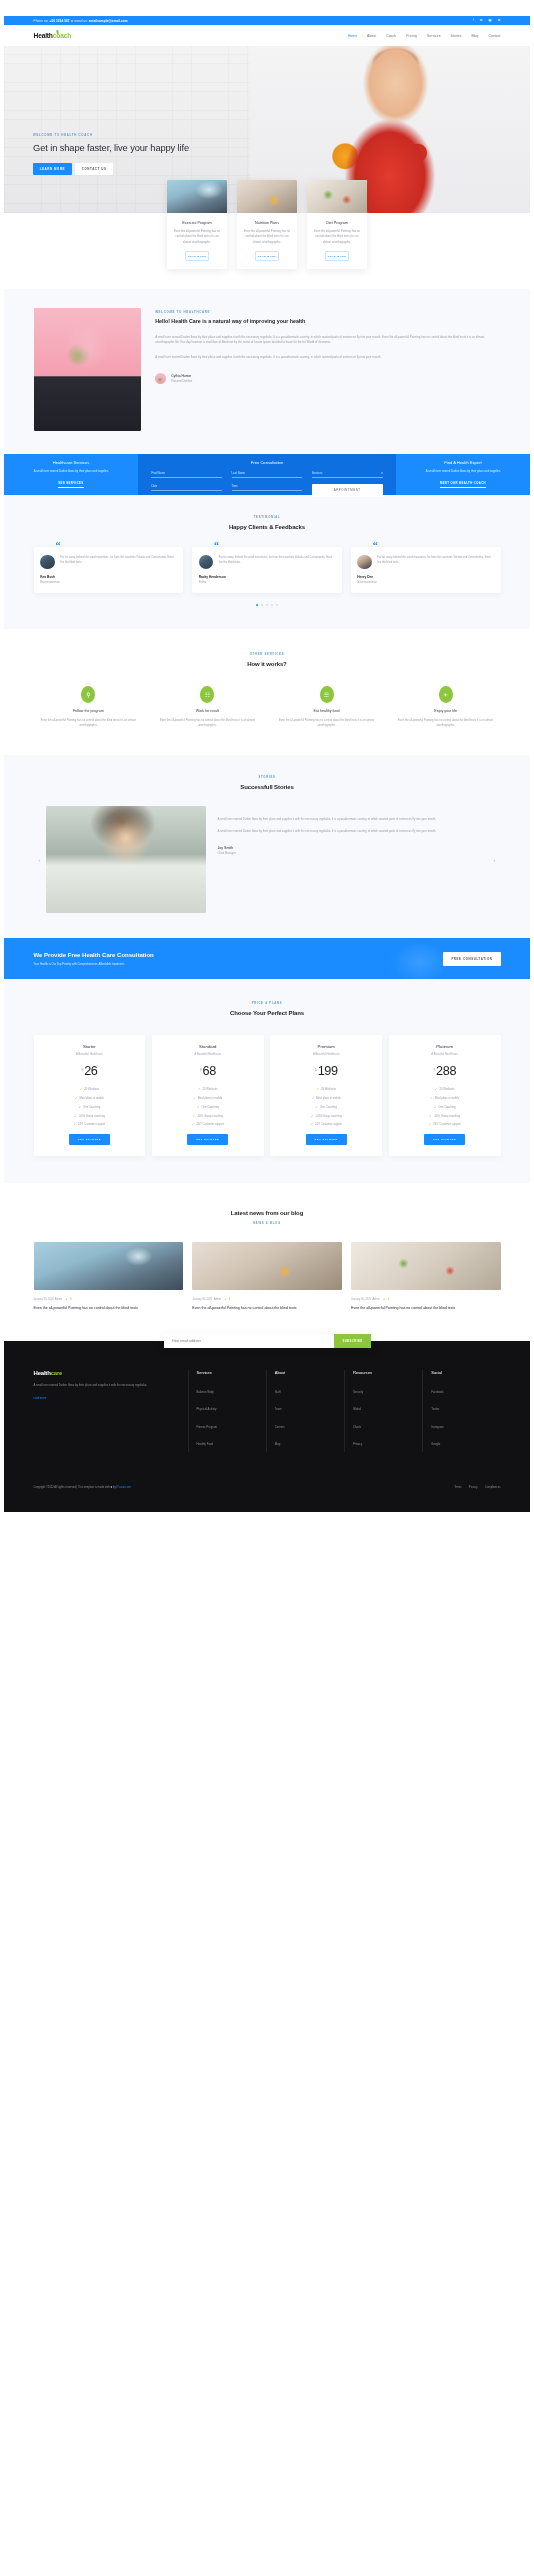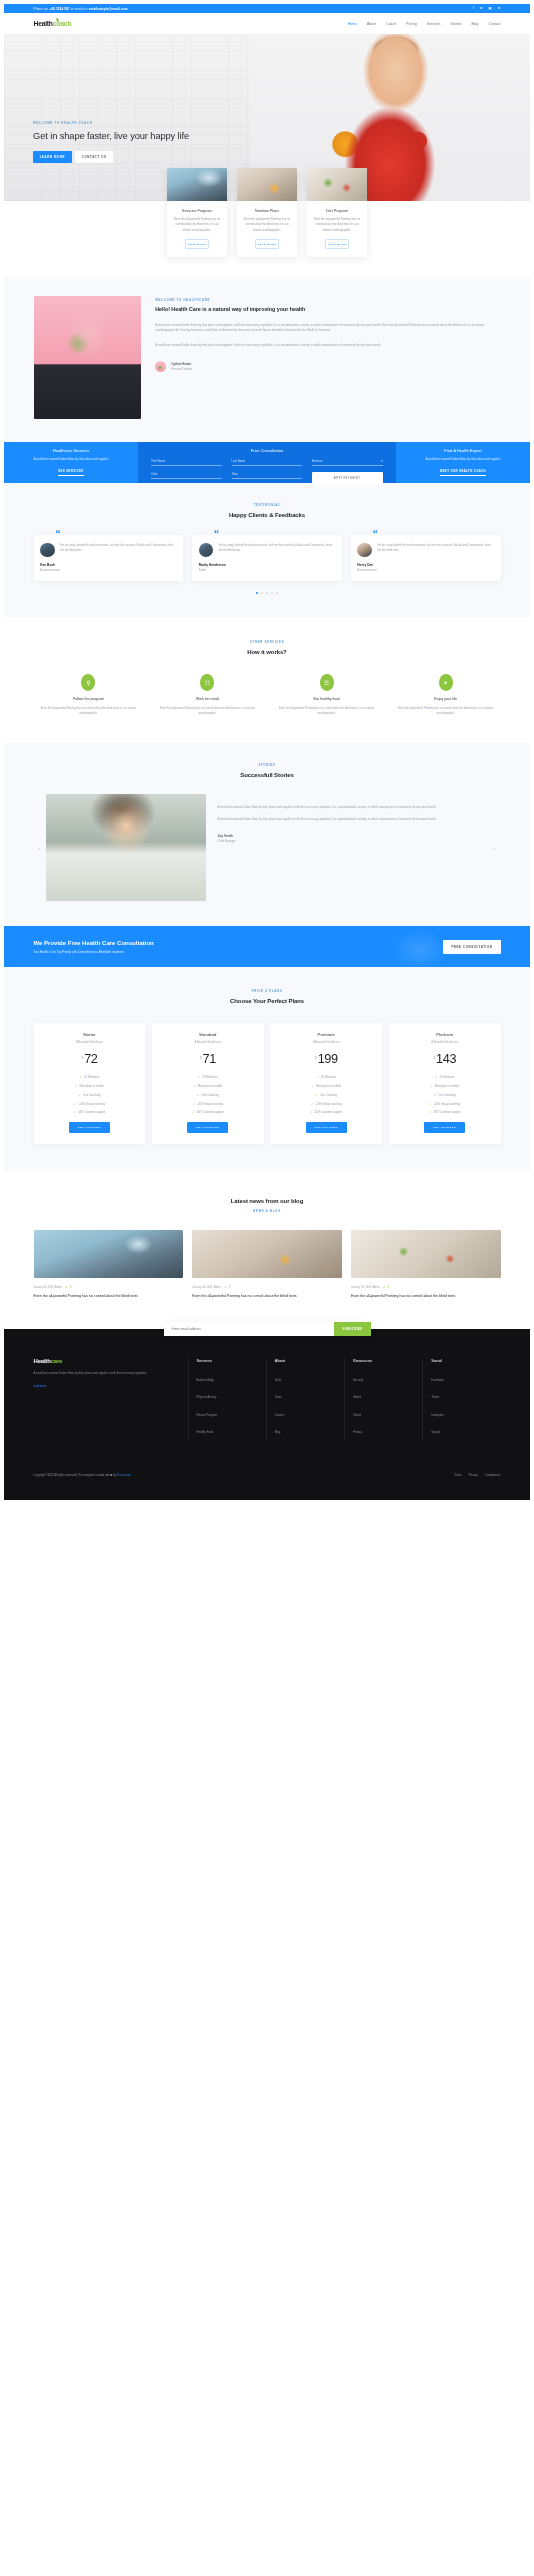--- a/index.html
+++ b/index.html
@@ -3,21 +3,21 @@
 <meta charset="utf-8">
 <style>
   * { margin:0; padding:0; box-sizing:border-box; }
   html,body { width:534px; }
   body {
     font-family: "Liberation Sans", sans-serif;
     background:#ffffff;
     color:#4a4a52;
     -webkit-font-smoothing:antialiased;
   }
-  .wrap { width:526px; margin:4px auto; position:relative; }
+  .wrap { width:526px; margin:16px auto; position:relative; }
   .container { width:467px; margin:0 auto; }
 
   
   .topbar { background:#1a8cff; height:9.3px; display:flex; align-items:center; }
   .topbar .container { display:flex; align-items:center; justify-content:space-between; }
   .topbar-text { font-size:3.1px; color:#e2f0ff; letter-spacing:0.1px; }
   .topbar-text b { color:#fff; font-weight:700; }
   .topbar-social { display:flex; gap:6px; align-items:center; }
   .topbar-social span { font-size:3.3px; color:#ffffff; line-height:1; }
 
@@ -481,37 +481,37 @@
       <div class="sec-head">
         <div class="eyebrow">PRICE &amp; PLANS</div>
         <h2>Choose Your Perfect Plans</h2>
       </div>
       <div class="price-row">
         <div class="pcard">
           <h4>Starter</h4>
           <div class="psub">A Beautiful Healthcare</div>
           <div class="pprice">
               <span class="cur">$</span>
-              <span class="amt">72</span>
+              <span class="amt">26</span>
             </div>
           <ul class="plist">
             <li><span class="ck">✓</span><span>20 Workouts</span></li>
             <li><span class="ck">✓</span><span>Meal plans in mobile</span></li>
             <li><span class="ck">✓</span><span>One Coaching</span></li>
             <li><span class="ck">✓</span><span>-50% Group coaching</span></li>
             <li><span class="ck">✓</span><span>24/7 Customer support</span></li>
           </ul>
           <a class="pbtn">GET STARTED</a>
         </div>
         <div class="pcard">
           <h4>Standard</h4>
           <div class="psub">A Beautiful Healthcare</div>
           <div class="pprice">
               <span class="cur">$</span>
-              <span class="amt">71</span>
+              <span class="amt">68</span>
             </div>
           <ul class="plist">
             <li><span class="ck">✓</span><span>20 Workouts</span></li>
             <li><span class="ck">✓</span><span>Meal plans in mobile</span></li>
             <li><span class="ck">✓</span><span>One Coaching</span></li>
             <li><span class="ck">✓</span><span>-50% Group coaching</span></li>
             <li><span class="ck">✓</span><span>24/7 Customer support</span></li>
           </ul>
           <a class="pbtn">GET STARTED</a>
         </div>
@@ -529,21 +529,21 @@
             <li><span class="ck">✓</span><span>-50% Group coaching</span></li>
             <li><span class="ck">✓</span><span>24/7 Customer support</span></li>
           </ul>
           <a class="pbtn">GET STARTED</a>
         </div>
         <div class="pcard">
           <h4>Platinum</h4>
           <div class="psub">A Beautiful Healthcare</div>
           <div class="pprice">
               <span class="cur">$</span>
-              <span class="amt">143</span>
+              <span class="amt">288</span>
             </div>
           <ul class="plist">
             <li><span class="ck">✓</span><span>20 Workouts</span></li>
             <li><span class="ck">✓</span><span>Meal plans in mobile</span></li>
             <li><span class="ck">✓</span><span>One Coaching</span></li>
             <li><span class="ck">✓</span><span>-50% Group coaching</span></li>
             <li><span class="ck">✓</span><span>24/7 Customer support</span></li>
           </ul>
           <a class="pbtn">GET STARTED</a>
         </div>

